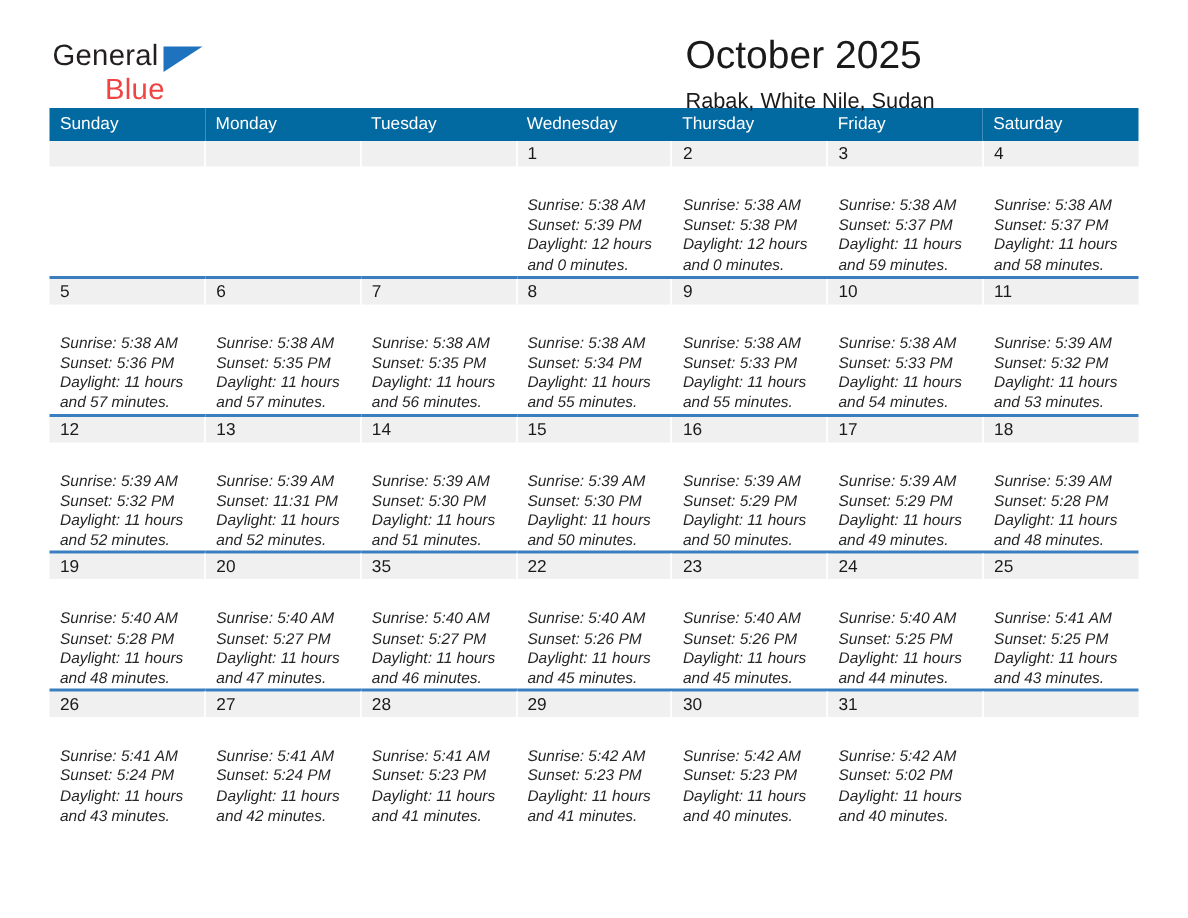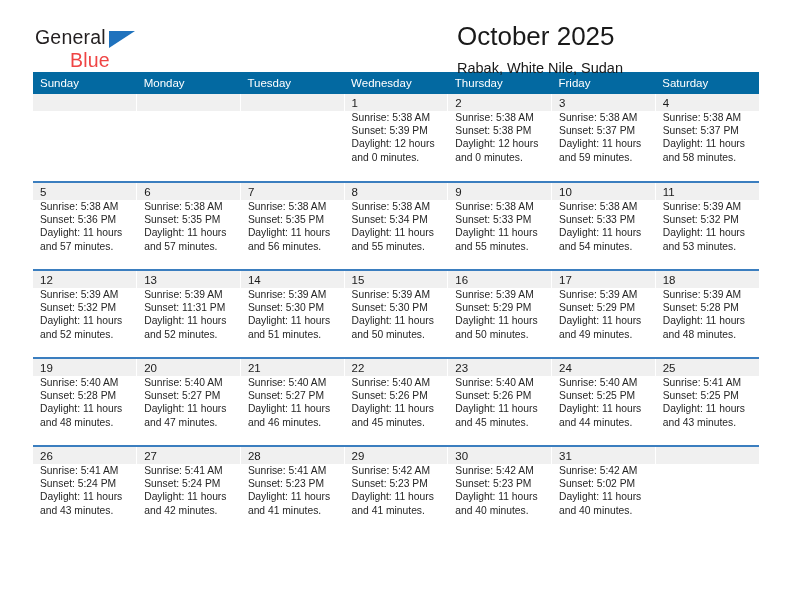--- a/index.html
+++ b/index.html
@@ -114,24 +114,25 @@
     background: #f0f0f0;
     font-size: 11.5px;
     color: #1a1a1a;
     padding: 3px 0 3px 7px;
     height: 17px;
     box-sizing: border-box;
     line-height: 12px;
   }
   .daynum.empty { color: transparent; }
   .cell-body {
-    padding: 0 6px 0 7px;
+    padding: 20px 6px 0 7px;
     font-size: 10.3px;
     line-height: 13.2px;
     color: #262626;
+    font-style: italic;
   }
   .cell-body div { white-space: normal; }
 </style>
 </head>
 <body>
 
 <div class="page">
 
   <div class="header">
 
@@ -353,21 +354,21 @@
           <td>
             <div class="daynum">20</div>
             <div class="cell-body">
               <div>Sunrise: 5:40 AM</div>
               <div>Sunset: 5:27 PM</div>
               <div>Daylight: 11 hours</div>
               <div>and 47 minutes.</div>
             </div>
           </td>
           <td>
-            <div class="daynum">21</div>
+            <div class="daynum">35</div>
             <div class="cell-body">
               <div>Sunrise: 5:40 AM</div>
               <div>Sunset: 5:27 PM</div>
               <div>Daylight: 11 hours</div>
               <div>and 46 minutes.</div>
             </div>
           </td>
           <td>
             <div class="daynum">22</div>
             <div class="cell-body">

